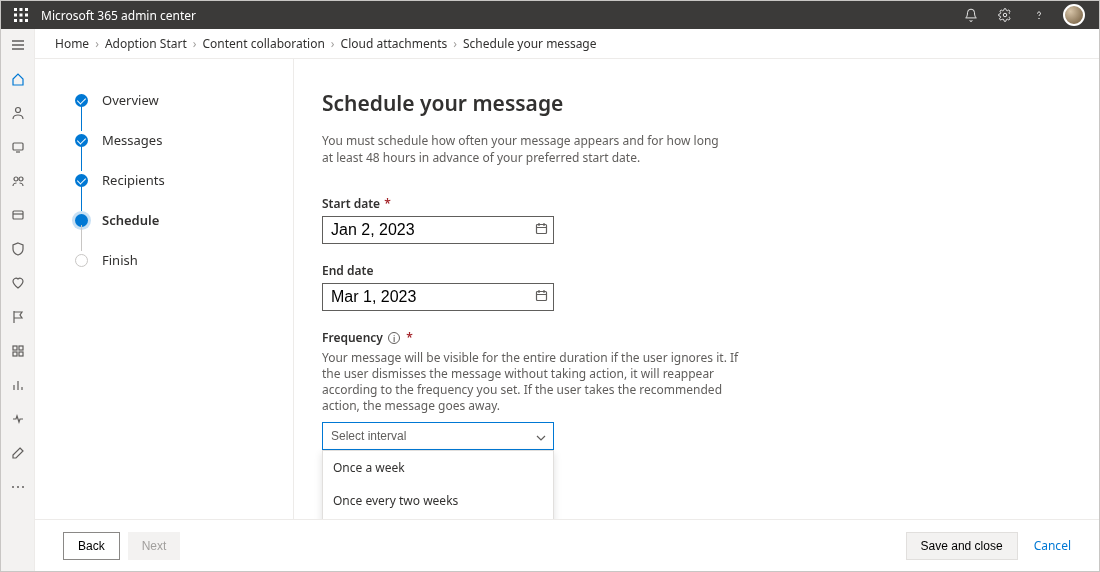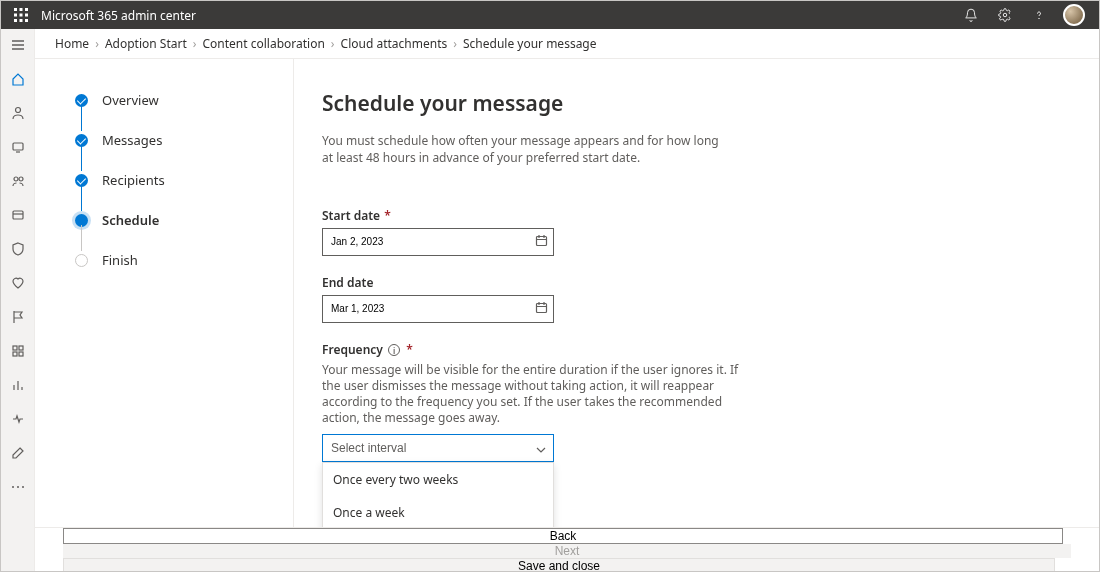--- a/index.html
+++ b/index.html
@@ -36,39 +36,39 @@
   .steps li.done .step-dot::after { content: ""; width: 4px; height: 7px; border: solid #fff; border-width: 0 1.5px 1.5px 0; transform: rotate(45deg); margin-top: -2px; }
   .steps li.current .step-dot { background: #0078d4; box-shadow: 0 0 0 3px #c7e0f4; }
   .steps li.pending .step-dot { border: 1px solid #c8c6c4; background: #fff; }
   .step-label { margin-left: 14px; font-size: 13px; color: #323130; }
   .steps li.current .step-label { font-weight: 600; }
   
   .vline { width: 1px; background: #edebe9; }
   
   .form-col { flex: 1; padding: 30px 28px 10px 28px; overflow: auto; }
   h1 { font-size: 21px; font-weight: 600; margin-bottom: 16px; }
-  .desc { font-size: 12px; color: #605e5c; max-width: 410px; line-height: 1.4; margin-bottom: 40px; }
+  .desc { font-size: 12px; color: #605e5c; max-width: 410px; line-height: 1.4; margin-bottom: 28px; }
   
   .field { margin-bottom: 18px; }
   .field-label { font-size: 12px; font-weight: 600; display: block; margin-bottom: 4px; }
   .req { color: #a4262c; margin-left: 1px; }
-  .date-input { width: 232px; height: 28px; border: 1px solid #605e5c; padding: 0 26px 0 8px; font-size: 10px; position: relative; background: #fff; cursor: pointer; }
+  .date-input { width: 232px; height: 28px; border: 1px solid #605e5c; padding: 0 26px 0 8px; font-size: 16px; position: relative; background: #fff; cursor: pointer; }
   .date-wrap { position: relative; width: 232px; }
   .cal-icon { position: absolute; right: 6px; top: 50%; transform: translateY(-50%); pointer-events: none; color: #605e5c; }
   
   .info-icon { display: inline-flex; width: 12px; height: 12px; border: 1px solid #605e5c; border-radius: 50%; align-items: center; justify-content: center; font-size: 8px; color: #605e5c; vertical-align: middle; margin: 0 2px; }
   .freq-help { font-size: 12px; color: #605e5c; max-width: 430px; line-height: 1.35; margin-bottom: 8px; }
   
   .select-wrap { width: 232px; position: relative; }
   .select-btn { width: 100%; height: 28px; border: 1px solid #0078d4; background: #fff; text-align: left; padding: 0 26px 0 8px; font-size: 12px; color: #605e5c; cursor: pointer; }
   .chev-down { position: absolute; right: 8px; top: 50%; transform: translateY(-50%); pointer-events: none; }
   .dropdown { position: absolute; top: 28px; left: 0; width: 232px; background: #fff; border: 1px solid #e1dfdd; box-shadow: 0 3px 8px rgba(0,0,0,0.12); z-index: 10; }
   .dropdown-item { padding: 8px 10px; font-size: 12px; color: #323130; cursor: pointer; }
   
-  .footer { height: 44px; border-top: 1px solid #edebe9; display: flex; padding: 0 28px; flex-direction: column; }
+  .footer { height: 52px; border-top: 1px solid #edebe9; display: flex; align-items: center; padding: 0 28px; }
   .btn { height: 28px; padding: 0 14px; font-size: 12px; border: none; cursor: pointer; }
   .btn-default { background: #fff; border: 1px solid #8a8886; margin-right: 8px; }
   .btn-disabled { background: #f3f2f1; color: #a19f9d; border: none; cursor: not-allowed; }
   .footer-spacer { flex: 1; }
   .btn-save { background: #f3f2f1; border: 1px solid #e1dfdd; margin-right: 16px; }
   .link-cancel { color: #0078d4; font-size: 12px; cursor: pointer; text-decoration: none; }
 </style>
 </head>
 <body>
 
@@ -265,22 +265,22 @@
 
         <div class="field">
           <label class="field-label"><span>Frequency</span> <span class="info-icon">i</span> <span class="req">*</span></label>
           <p class="freq-help">Your message will be visible for the entire duration if the user ignores it. If the user dismisses the message without taking action, it will reappear according to the frequency you set. If the user takes the recommended action, the message goes away.</p>
           <div class="select-wrap">
             <button class="select-btn">Select interval</button>
             <span class="chev-down"><svg width="10" height="6">
                   <path d="M1 1l4 4 4-4" fill="none" stroke="#605e5c" stroke-width="1.2"></path>
                 </svg></span>
             <div class="dropdown">
+              <div class="dropdown-item">Once a week</div>
               <div class="dropdown-item">Once every two weeks</div>
-              <div class="dropdown-item">Once a week</div>
               <div class="dropdown-item">Once every three weeks</div>
 
             </div>
           </div>
         </div>
       </div>
     </div>
 
     <div class="footer">
       <button class="btn btn-default">Back</button>

